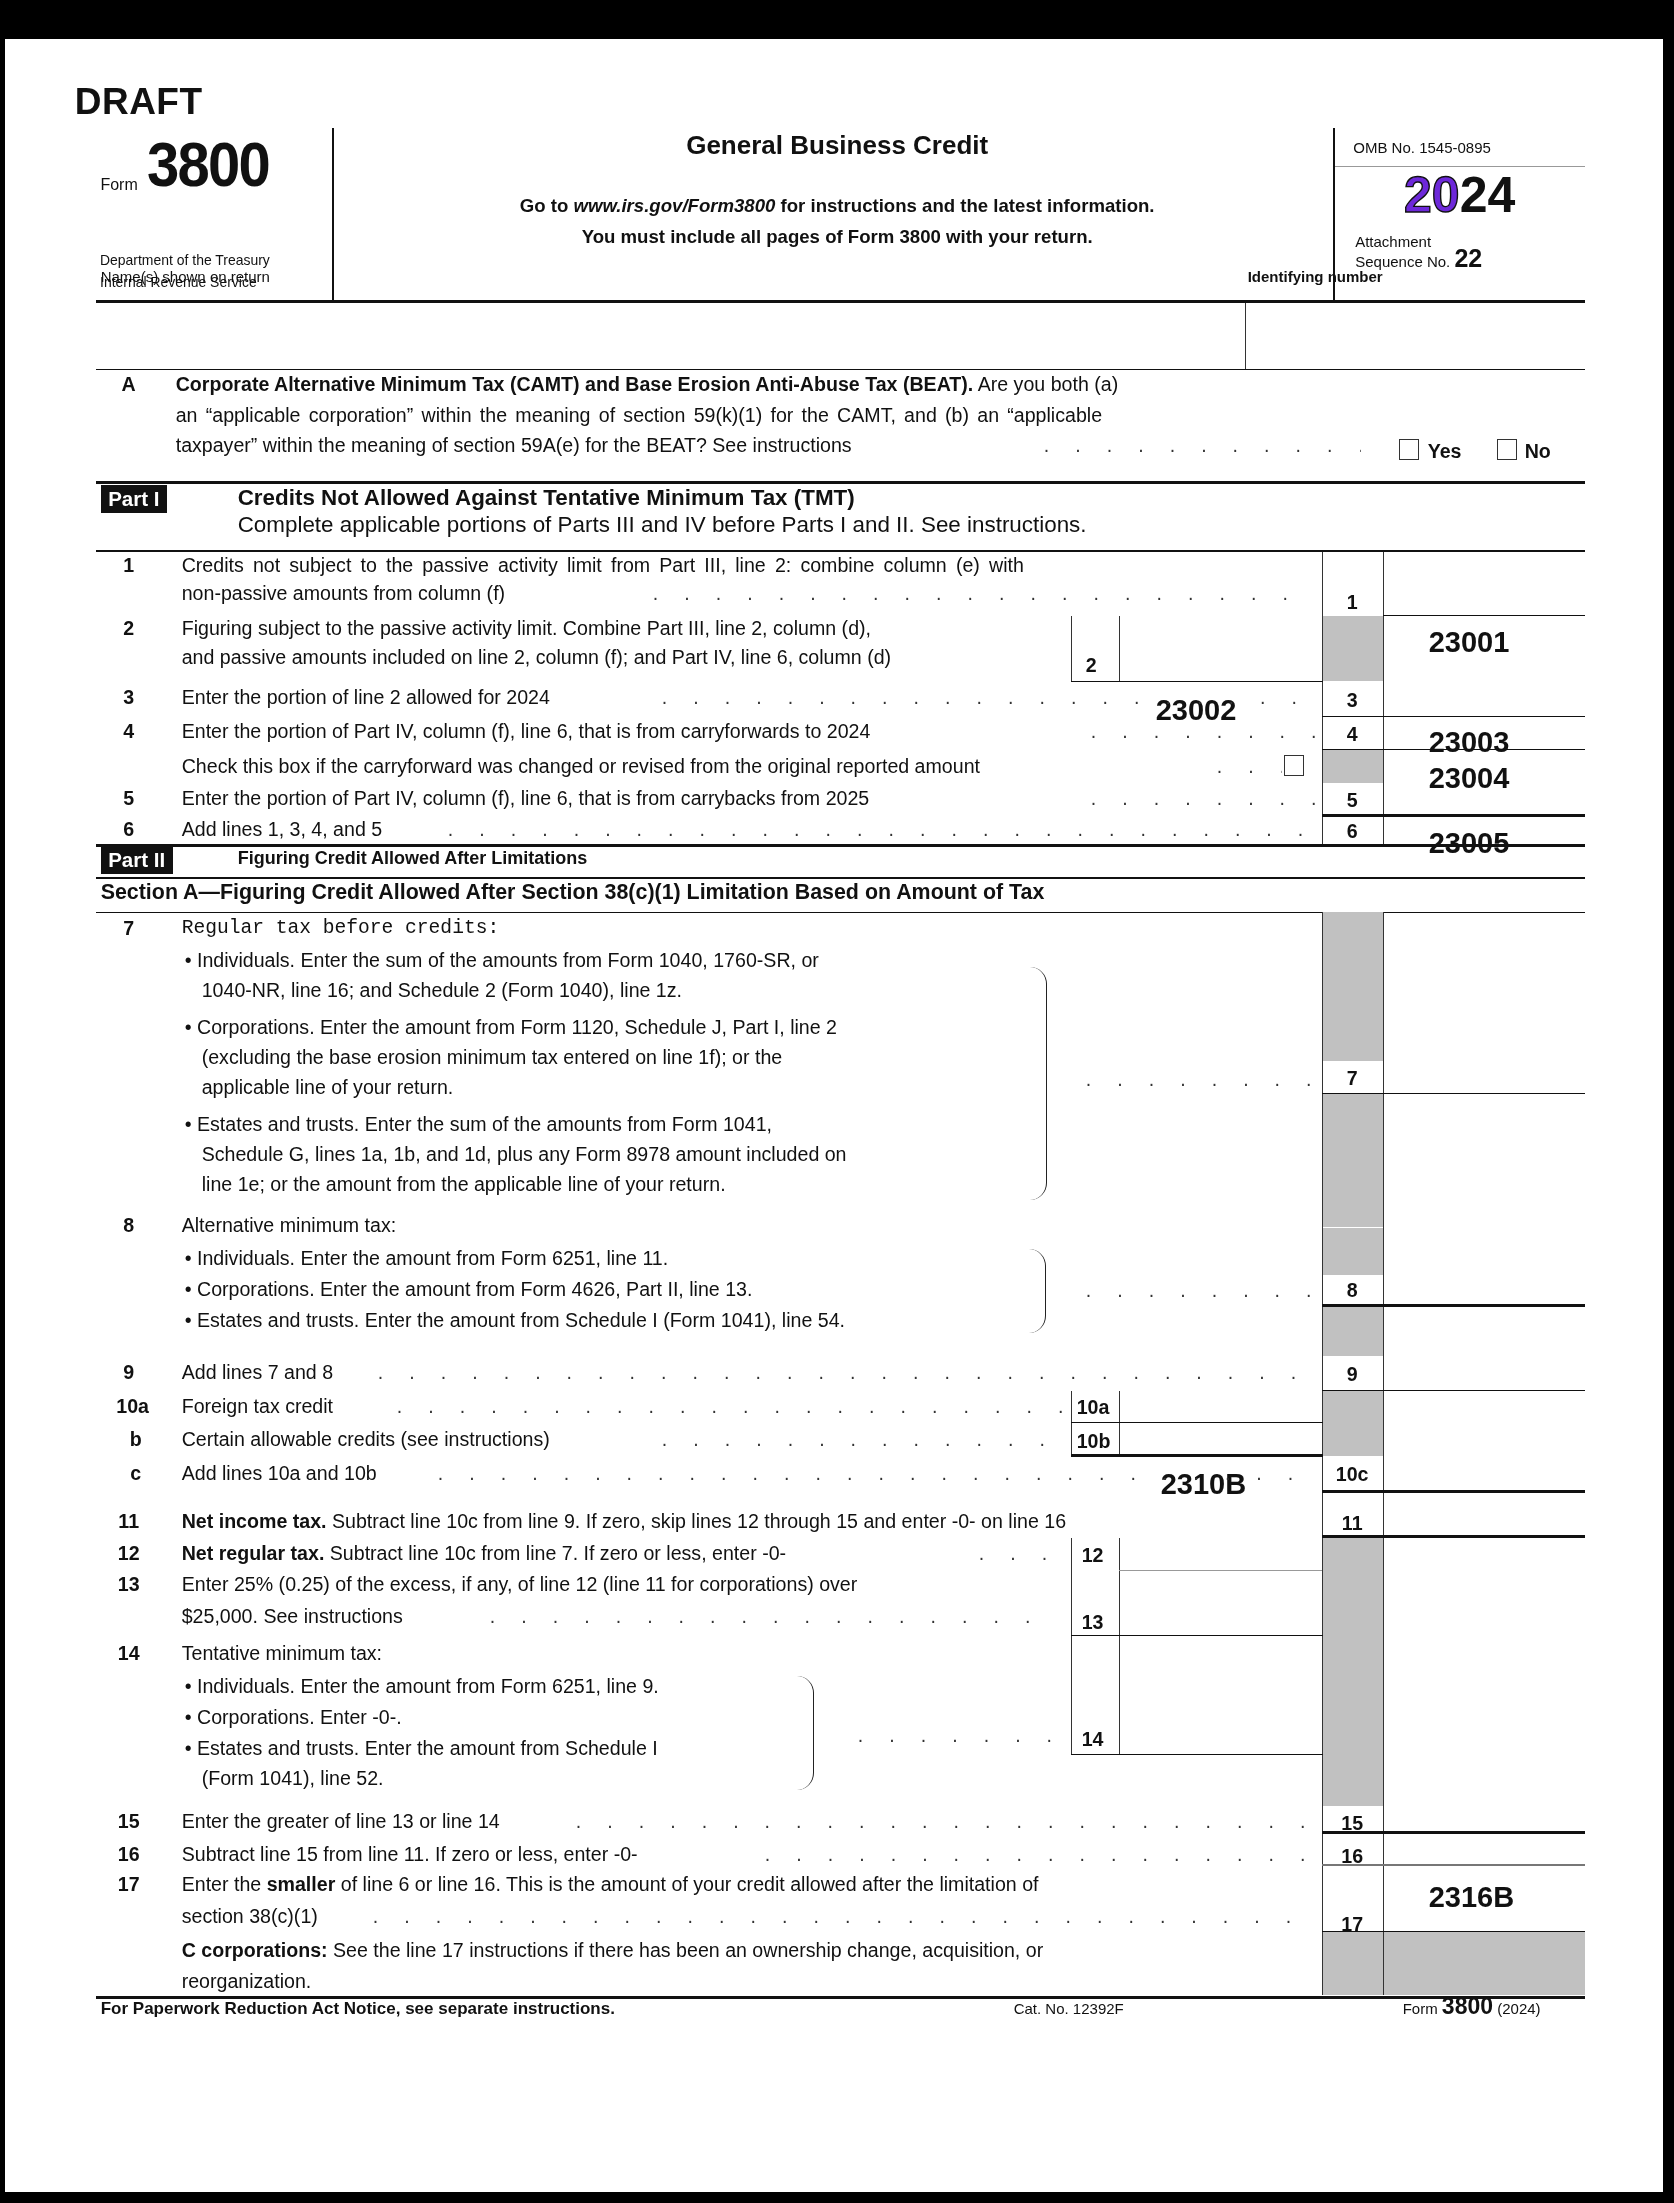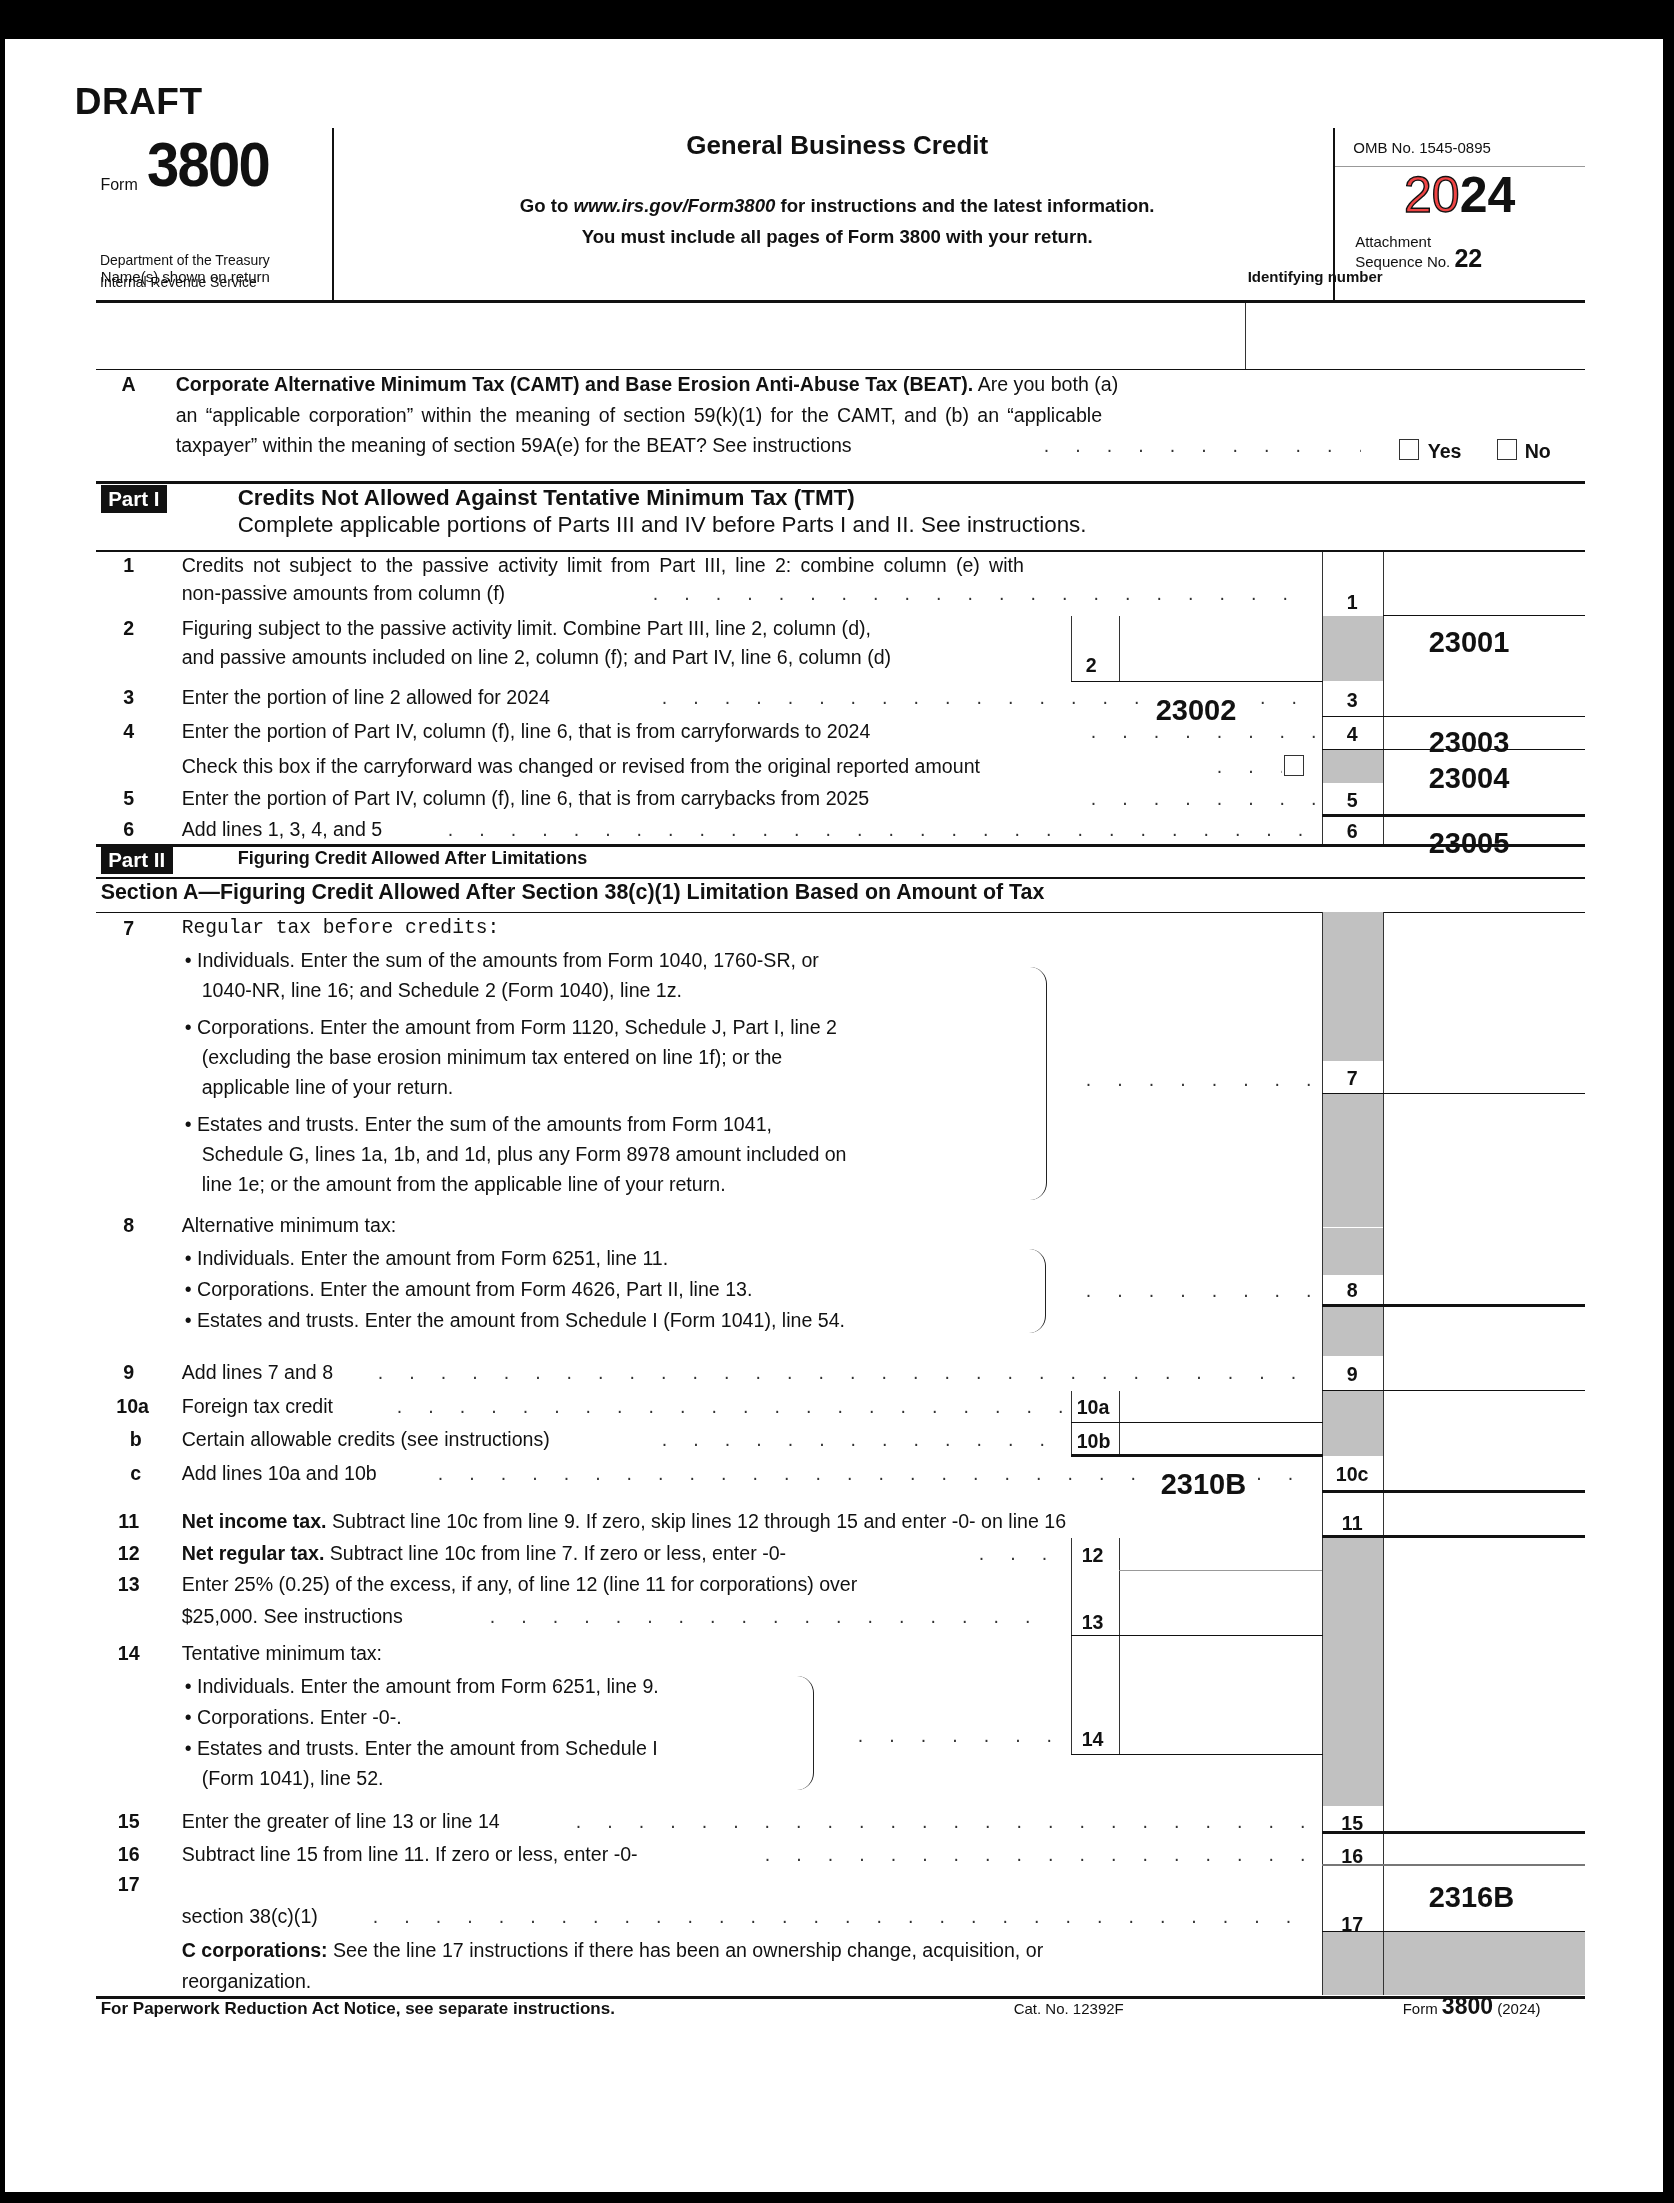--- a/index.html
+++ b/index.html
@@ -15,21 +15,21 @@
   .hdr-left { left: 93px; top: 89px; width: 238px; height: 172px; border-right: 2.8px solid #111; }
   .form-word { position: absolute; left: 4.7px; top: 48px; font-size: 16px; }
   .form-num { position: absolute; left: 51px; top: 0px; font-size: 63px; font-weight: bold; letter-spacing: -1.9px; transform: scaleX(0.92); transform-origin: left; }
   .dept { position: absolute; left: 4.7px; top: 121px; font-size: 15px; line-height: 22.4px; transform: scaleX(0.93); transform-origin: left; white-space: nowrap; }
   .hdr-title { left: 336px; top: 91px; width: 993px; text-align: center; font-size: 26px; font-weight: bold; }
   .hdr-sub { left: 336px; top: 151px; width: 993px; text-align: center; font-size: 18.6px; font-weight: bold; line-height: 31px; }
   .hdr-sub i { font-style: italic; }
   .hdr-right { left: 1328px; top: 89px; width: 252px; height: 172px; border-left: 2.8px solid #111; }
   .omb { position: absolute; left: 0; top: 0; width: 100%; height: 39px; border-bottom: 0.9px solid #999; font-size: 15px; padding: 11.2px 0 0 18.6px; }
   .year { position: absolute; left: 0; top: 39px; width: 100%; text-align: center; font-size: 50px; font-weight: bold; line-height: 56px; }
-  .year .outline { color: #ef4444; -webkit-text-stroke: 1.4px #111; font-weight: normal; }
+  .year .outline { color: #6d28d9; -webkit-text-stroke: 1.4px #111; font-weight: bold; }
   .seq { position: absolute; left: 20.5px; top: 106px; font-size: 15px; line-height: 16px; }
   .seq b { font-size: 25px; font-weight: bold; }
   .hline { position: absolute; background: #111; }
   
   .name-lbl { left: 96px; top: 229px; font-size: 15px; }
   .id-lbl { left: 1243px; top: 229px; font-size: 15px; font-weight: bold; }
   
   .t { position: absolute; font-size: 19.6px; line-height: 22.4px; white-space: nowrap; }
   .ln { position: absolute; font-size: 19.6px; font-weight: bold; width: 42px; text-align: center; }
   .dots { position: absolute; font-size: 19.6px; letter-spacing: 10.3px; color: #333; overflow: hidden; white-space: nowrap; }
@@ -271,20 +271,21 @@
   <div class="hline" style="left:1317px;top:1792px;width:263px;height:2.8px;"></div>
 
   <div class="ln" style="left:103px;top:1804px;">16</div>
   <div class="t" style="left:177px;top:1804px;">Subtract line 15 from line 11. If zero or less, enter -0-</div>
   <div class="dots" style="left:760px;top:1804px;width:550px;">. . . . . . . . . . . . . . . . . . . . . . .</div>
   <div class="col-num" style="left:1317px;top:1806px;">16</div>
   <div class="amt" style="left:1424px;top:1798px;">2316B</div>
   <div class="hline" style="left:1317px;top:1825px;width:263px;height:1.9px;background:#777;"></div>
 
   <div class="ln" style="left:103px;top:1834px;">17</div>
+  <div class="t" style="left:177px;top:1834px;"><span>Enter the </span><b>smaller</b><span> of line 6 or line 16. This is the amount of your credit allowed after the limitation of</span></div>
   <div class="t" style="left:177px;top:1866px;">section 38(c)(1)</div>
   <div class="dots" style="left:368px;top:1866px;width:942px;">. . . . . . . . . . . . . . . . . . . . . . . . . . . . . . . . . . . . . . . .</div>
   <div class="col-num" style="left:1317px;top:1874px;">17</div>
   <div class="abs" style="left:1379px;top:1827px;width:201px;height:65px;"></div>
   <div class="hline" style="left:1317px;top:1892px;width:263px;height:0.9px;"></div>
 
   <div class="shade" style="left:1318px;top:1893px;width:60px;height:63px;"></div>
   <div class="shade" style="left:1379px;top:1893px;width:201px;height:63px;"></div>
   <div class="t" style="left:177px;top:1900px;"><b>C corporations:</b><span> See the line 17 instructions if there has been an ownership change, acquisition, or</span></div>
   <div class="t" style="left:177px;top:1931px;">reorganization.</div>

